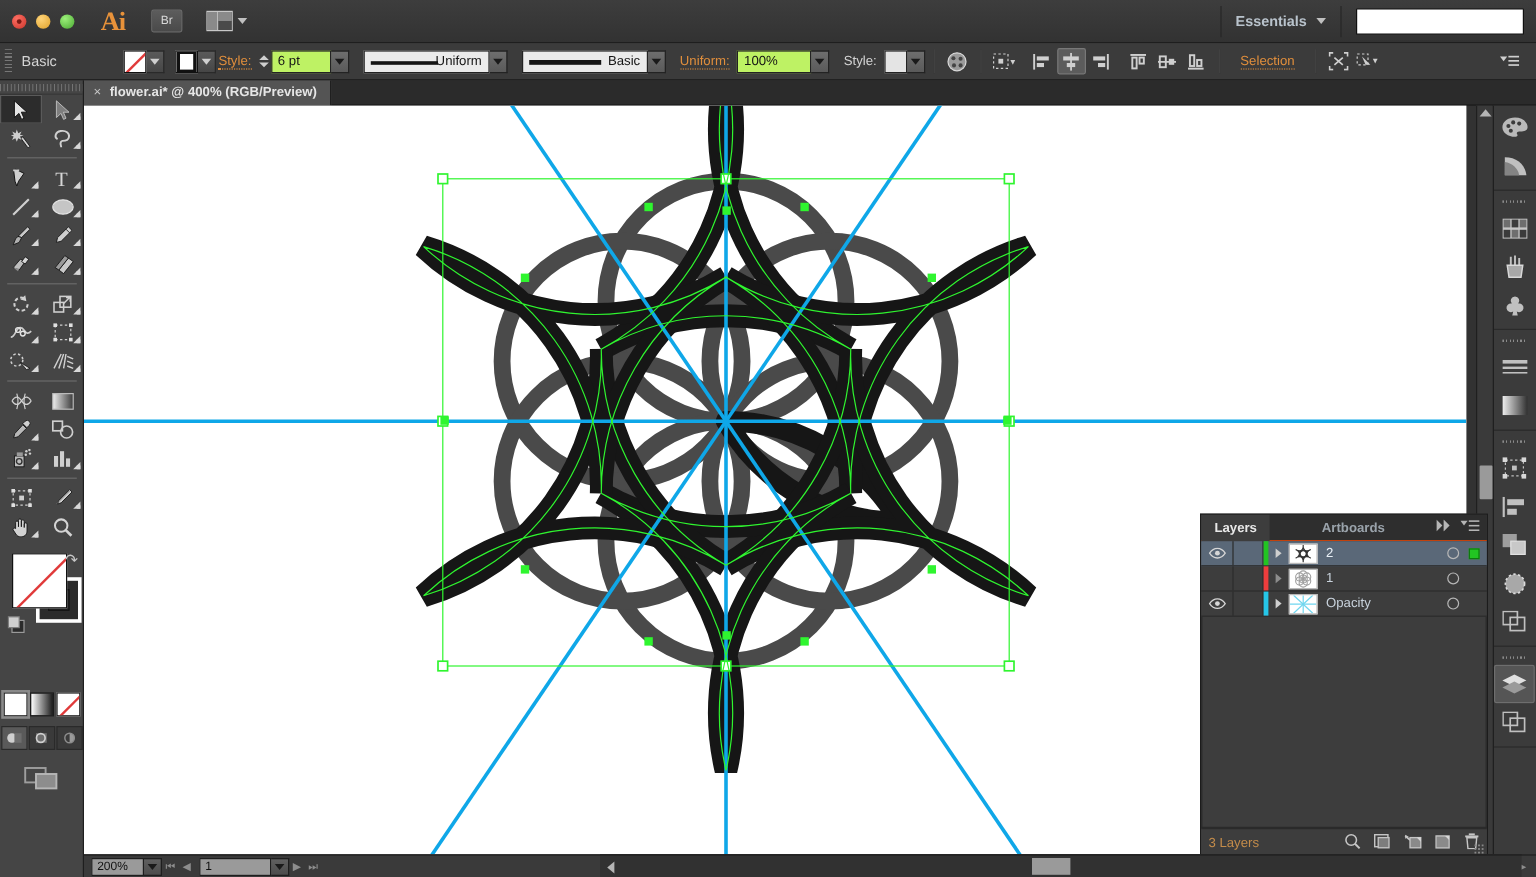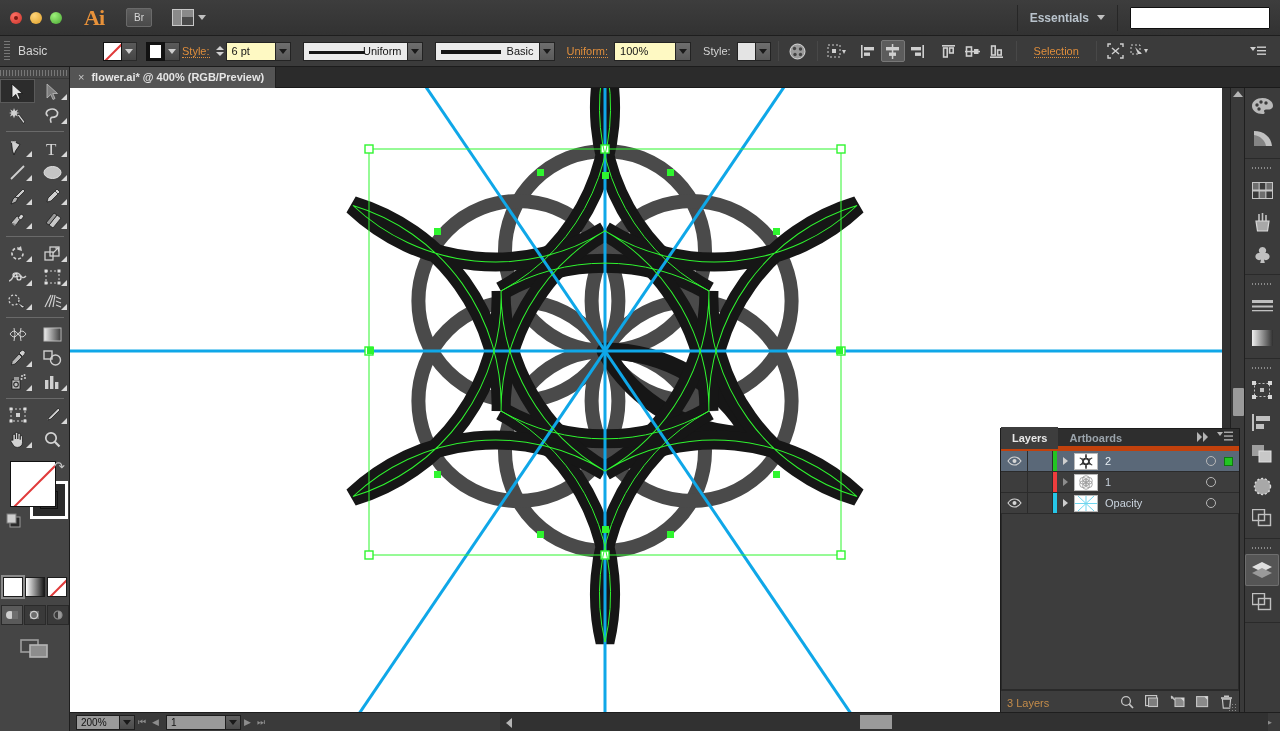--- a/index.html
+++ b/index.html
@@ -79,21 +79,21 @@
     width:15px;height:19px; background:linear-gradient(#5a5a5a,#464646);
     border:1px solid #2a2a2a; border-left:0; display:flex;align-items:center;justify-content:center;
   }
   .ctl-label { color:#e08e3c; font-size:11px; border-bottom:1px dotted #e08e3c; margin:0 6px 0 2px;}
   .ctl-label.plain { color:#d5d5d5; border:0; }
   .stepper { display:flex;flex-direction:column; margin-right:2px; }
   .stepper i { width:0;height:0;border-left:4px solid transparent;border-right:4px solid transparent; }
   .stepper i.up { border-bottom:4px solid #cfcfcf; margin-bottom:2px;}
   .stepper i.dn { border-top:4px solid #cfcfcf; }
   .field {
-    height:19px; background:#fef9c3; border:1px solid #232323; color:#141414;
+    height:19px; background:#bef264; border:1px solid #232323; color:#141414;
     font-size:11px; display:flex;align-items:center; padding:0 5px;
   }
   .combo { display:flex; align-items:center; }
   .combo .dd {
     width:15px;height:19px;background:linear-gradient(#6e6e6e,#5a5a5a);
     border:1px solid #232323;border-left:0;display:flex;align-items:center;justify-content:center;
   }
   .dd-caret { width:0;height:0;border-left:4px solid transparent;border-right:4px solid transparent;border-top:5px solid #1a1a1a;}
   .swatch-white { width:19px;height:19px;background:#e4e4e4;border:1px solid #232323;}
   .profile-field {
@@ -207,21 +207,21 @@
   .dock-grip { height:7px; background-image: repeating-linear-gradient(90deg,#8b8b8b 0 1px, transparent 1px 3px);
     background-size:21px 2px; background-repeat:no-repeat; background-position:center; margin:3px 0;}
   .dock-icon { width:34px;height:32px; display:flex;align-items:center;justify-content:center; }
   .dock-icon.active { background:#555; box-shadow: inset 0 0 0 1px #6e6e6e; border-radius:2px; }
 
   
   .layers {
     position:absolute; left:1000px; top:428px; width:240px; height:287px;
     background:#3d3d3d; border:1px solid #1c1c1c;
   }
-  .layers-tabs { height:22px; background:#2e2e2e; display:flex; align-items:center; border-bottom:5px solid #c2410c;}
+  .layers-tabs { height:22px; background:#2e2e2e; display:flex; align-items:center; border-bottom:1px solid #c2410c;gap:32px;}
   .ltab { height:22px; padding:0 11px; display:flex;align-items:center; font-size:11px; font-weight:bold; color:#9aa3ab;}
   .ltab.active { background:#3d3d3d; color:#e8e8e8; }
   .ltab-right { margin-left:auto; display:flex; align-items:center; gap:6px; padding-right:6px; color:#b5b5b5; font-size:10px;}
   .layer-list { background:#3d3d3d; }
   .layer-row {
     height:21px; display:flex; align-items:center; border-bottom:1px solid #2b2b2b;
     font-size:11px; color:#c9d3dd;
   }
   .layer-row.selected { background:#5a6878; color:#e9f0f6; }
   .eye-cell { width:27px; display:flex;align-items:center;justify-content:center; border-right:1px solid #2b2b2b; height:100%;}

